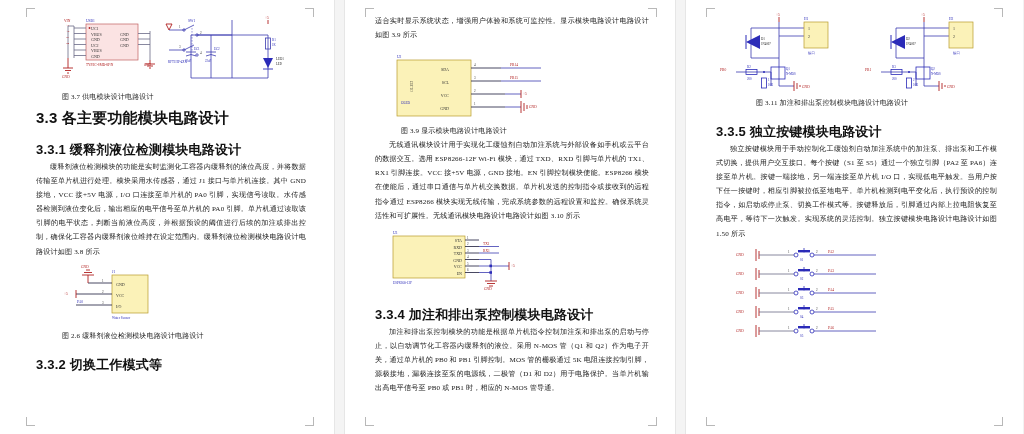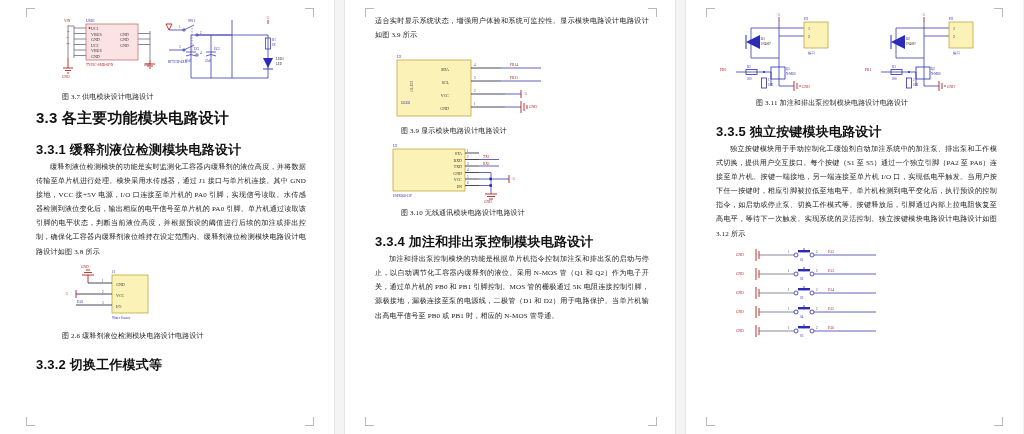--- a/index.html
+++ b/index.html
@@ -320,20 +320,21 @@
           <g class="redln">
             <line x1="146" y1="49" x2="146" y2="61"></line>
             <line x1="149" y1="51" x2="149" y2="59"></line>
             <line x1="152" y1="53" x2="152" y2="57"></line>
           </g>
           <text class="lbl-red" x="154" y="56">GND</text>
         </svg>
       </div>
       <div class="figcap">图 3.9 显示模块电路设计电路设计</div>
 
+      <p class="para ind">无线通讯模块设计用于实现化工缓蚀剂自动加注系统与外部设备如手机或云平台的数据交互。选用 ESP8266-12F Wi-Fi 模块，通过 TXD、RXD 引脚与单片机的 TX1、RX1 引脚连接。VCC 接+5V 电源，GND 接地。EN 引脚控制模块使能。ESP8266 模块在使能后，通过串口通信与单片机交换数据。单片机发送的控制指令或接收到的远程指令通过 ESP8266 模块实现无线传输，完成系统参数的远程设置和监控。确保系统灵活性和可扩展性。无线通讯模块电路设计电路设计如图 3.10 所示</p>
 
       <div class="figwrap" style="margin-top:6px">
         <svg width="250" height="62" viewBox="0 0 250 62">
           <rect class="chipbox-y" x="18" y="7" width="72" height="42"></rect>
           <text class="lbl-blue" x="18" y="5">U3</text>
           <text class="lbl-blue" x="18" y="55" style="font-size:3.4px">ESP8266-12F</text>
           <text class="pinname" x="87" y="13" text-anchor="end">STA</text>
           <text class="pinname" x="87" y="19.5" text-anchor="end">RXD</text>
           <text class="pinname" x="87" y="26" text-anchor="end">TXD</text>
           <text class="pinname" x="87" y="32.5" text-anchor="end">GND</text>
@@ -370,21 +371,20 @@
             </g>
           <text class="lbl-red" x="136" y="38">+5</text>
           <g class="redln">
             <line x1="110" y1="52" x2="122" y2="52"></line>
             <line x1="112" y1="54.5" x2="120" y2="54.5"></line>
             <line x1="114" y1="57" x2="118" y2="57"></line>
           </g>
           <text class="lbl-red" x="109" y="61">GND</text>
         </svg>
       </div>
-      <div class="figcap">图 3.10 无线通讯模块电路设计电路设计</div>
 
       <h3 class="h-sub">3.3.4  加注和排出泵控制模块电路设计</h3>
       <p class="para ind">加注和排出泵控制模块的功能是根据单片机指令控制加注泵和排出泵的启动与停止，以自动调节化工容器内缓释剂的液位。采用 N-MOS 管（Q1 和 Q2）作为电子开关，通过单片机的 PB0 和 PB1 引脚控制。MOS 管的栅极通过 5K 电阻连接控制引脚，源极接地，漏极连接至泵的电源线，二极管（D1 和 D2）用于电路保护。当单片机输出高电平信号至 PB0 或 PB1 时，相应的 N-MOS 管导通。</p>
     </div>
   </div>
 
   <div class="gutter"></div>
 
   <div class="page p3">
     <div class="mark tl" style="left:20px;top:8px"></div>
@@ -494,21 +494,21 @@
               <line x1="81" y1="73" x2="81" y2="79"></line>
               <line x1="84" y1="75" x2="84" y2="77"></line>
             </g>
             <text class="lbl-red" x="86" y="78">GND</text>
           </g>
         </svg>
       </div>
       <div class="figcap" style="padding-left:40px">图 3.11 加注和排出泵控制模块电路设计电路设计</div>
 
       <h3 class="h-sub">3.3.5  独立按键模块电路设计</h3>
-      <p class="para ind">独立按键模块用于手动控制化工缓蚀剂自动加注系统中的加注泵、排出泵和工作模式切换，提供用户交互接口。每个按键（S1 至 S5）通过一个独立引脚（PA2 至 PA6）连接至单片机。按键一端接地，另一端连接至单片机 I/O 口，实现低电平触发。当用户按下任一按键时，相应引脚被拉低至地电平。单片机检测到电平变化后，执行预设的控制指令，如启动或停止泵、切换工作模式等。按键释放后，引脚通过内部上拉电阻恢复至高电平，等待下一次触发。实现系统的灵活控制。独立按键模块电路设计电路设计如图 3.12 所示</p>
+      <p class="para ind">独立按键模块用于手动控制化工缓蚀剂自动加注系统中的加注泵、排出泵和工作模式切换，提供用户交互接口。每个按键（S1 至 S5）通过一个独立引脚（PA2 至 PA6）连接至单片机。按键一端接地，另一端连接至单片机 I/O 口，实现低电平触发。当用户按下任一按键时，相应引脚被拉低至地电平。单片机检测到电平变化后，执行预设的控制指令，如启动或停止泵、切换工作模式等。按键释放后，引脚通过内部上拉电阻恢复至高电平，等待下一次触发。实现系统的灵活控制。独立按键模块电路设计电路设计如图 1.50 所示</p>
 
       <div class="figwrap" style="margin-top:6px">
         <svg width="270" height="98" viewBox="0 0 270 98">
           <g transform="translate(0,0)">
             <text class="lbl-red" x="20" y="9">GND</text>
             <g class="redln">
                 <line x1="40" y1="2" x2="40" y2="14"></line>
                 <line x1="43" y1="4" x2="43" y2="12"></line>
               </g>
             <g class="wire-gray">

